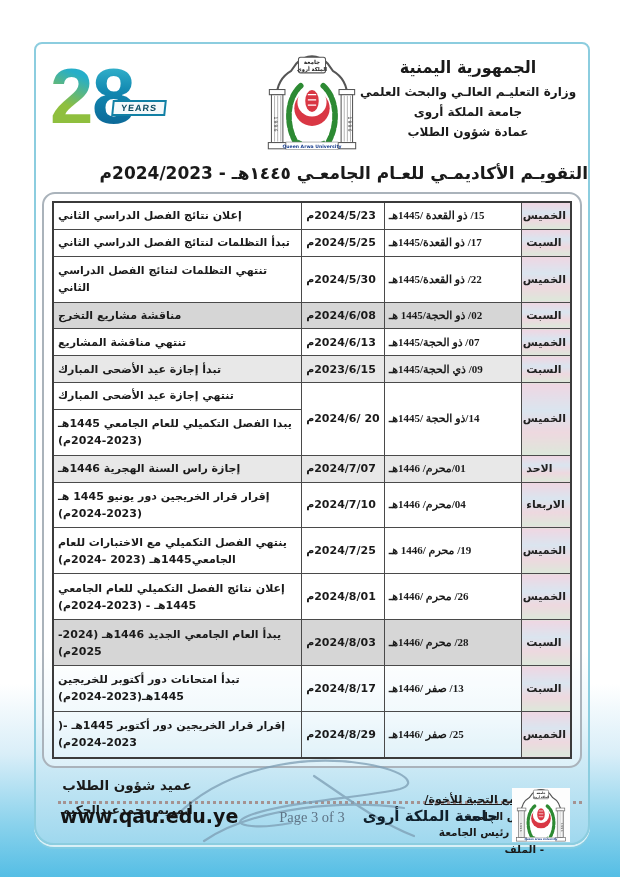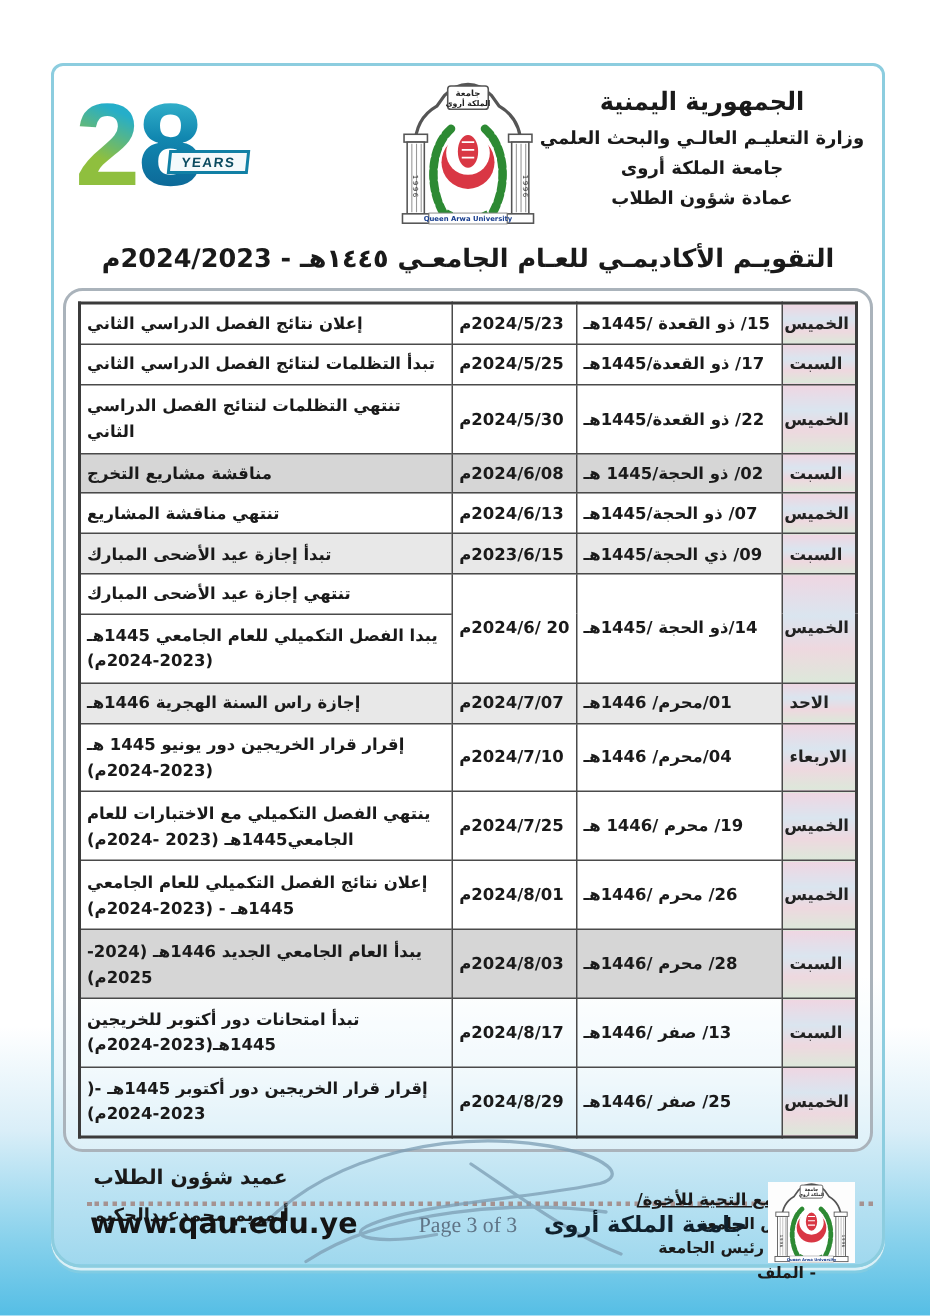--- a/index.html
+++ b/index.html
@@ -32,38 +32,38 @@
     position:absolute; left:64px; top:44px; background:#f4f9fb;
     border:2px solid #1180a5; color:#0b4b60; font-size:9px; font-weight:bold;
     letter-spacing:1px; padding:1px 7px; transform:skewX(-6deg);
   }
   .uni-logo-wrap { position:absolute; left:50%; transform:translateX(-50%); top:0; }
   .ministry { position:absolute; right:10px; top:4px; width:220px; direction:rtl; text-align:center; }
   .ministry .country { font-size:16px; font-weight:bold; margin-bottom:6px; transform:scaleY(1.05); }
   .ministry .line { font-size:12px; font-weight:bold; line-height:1.65; }
 
   
-  .doc-title { direction:rtl; text-align:center; font-size:17px; font-weight:bold; margin-top:9px; letter-spacing:0; }
+  .doc-title { direction:rtl; font-size:17px; font-weight:bold; margin-top:9px; letter-spacing:0; }
 
   
   .table-box {
     margin:9px 6px 0 6px; border:2px solid #aab3bb; border-radius:13px;
     padding:7px 8px; height:576px; background:rgba(255,255,255,.35);
   }
   table.cal { width:100%; height:100%; border-collapse:collapse; direction:rtl;
               border:2px solid #3b3b3b; table-layout:fixed; }
   table.cal td {
     border:1px solid #4a4a4a; font-size:11px; font-weight:bold;
     line-height:1.55; padding:3px 4px; vertical-align:middle; text-align:left;
   }
   td.day-cell {
     background:linear-gradient(180deg,#efd6e2 0%,#dae5ef 38%,#eed8df 68%,#dcE8da 100%);
     color:#222;
   }
-  td.hijri-cell { text-align:right; padding-right:9px; }
+  td.hijri-cell { text-align:right; padding-right:9px;font-family:Liberation Serif, serif; }
   td.greg-cell { white-space:nowrap; }
   tr.shade-dark td.event-cell, tr.shade-dark td.greg-cell, tr.shade-dark td.hijri-cell { background:#d6d6d6; }
   tr.shade-light td.event-cell, tr.shade-light td.greg-cell, tr.shade-light td.hijri-cell { background:#e8e8e8; }
   col.col-day { width:9.5%; } col.col-hijri { width:26.5%; } col.col-greg { width:16%; } col.col-event { width:48%; }
 
   
   .footer { position:relative; height:92px; margin-top:2px; overflow:visible; }
   .dotted-line { position:absolute; top:31px; left:22px; right:6px; border-top:3px dotted rgba(148,68,48,.5); }
   .cc-block { position:absolute; top:-17px; right:38px; direction:rtl; text-align:right; }
   .cc-heading { font-size:11px; font-weight:bold; text-decoration:underline; margin-bottom:2px;margin-top:40px; }

